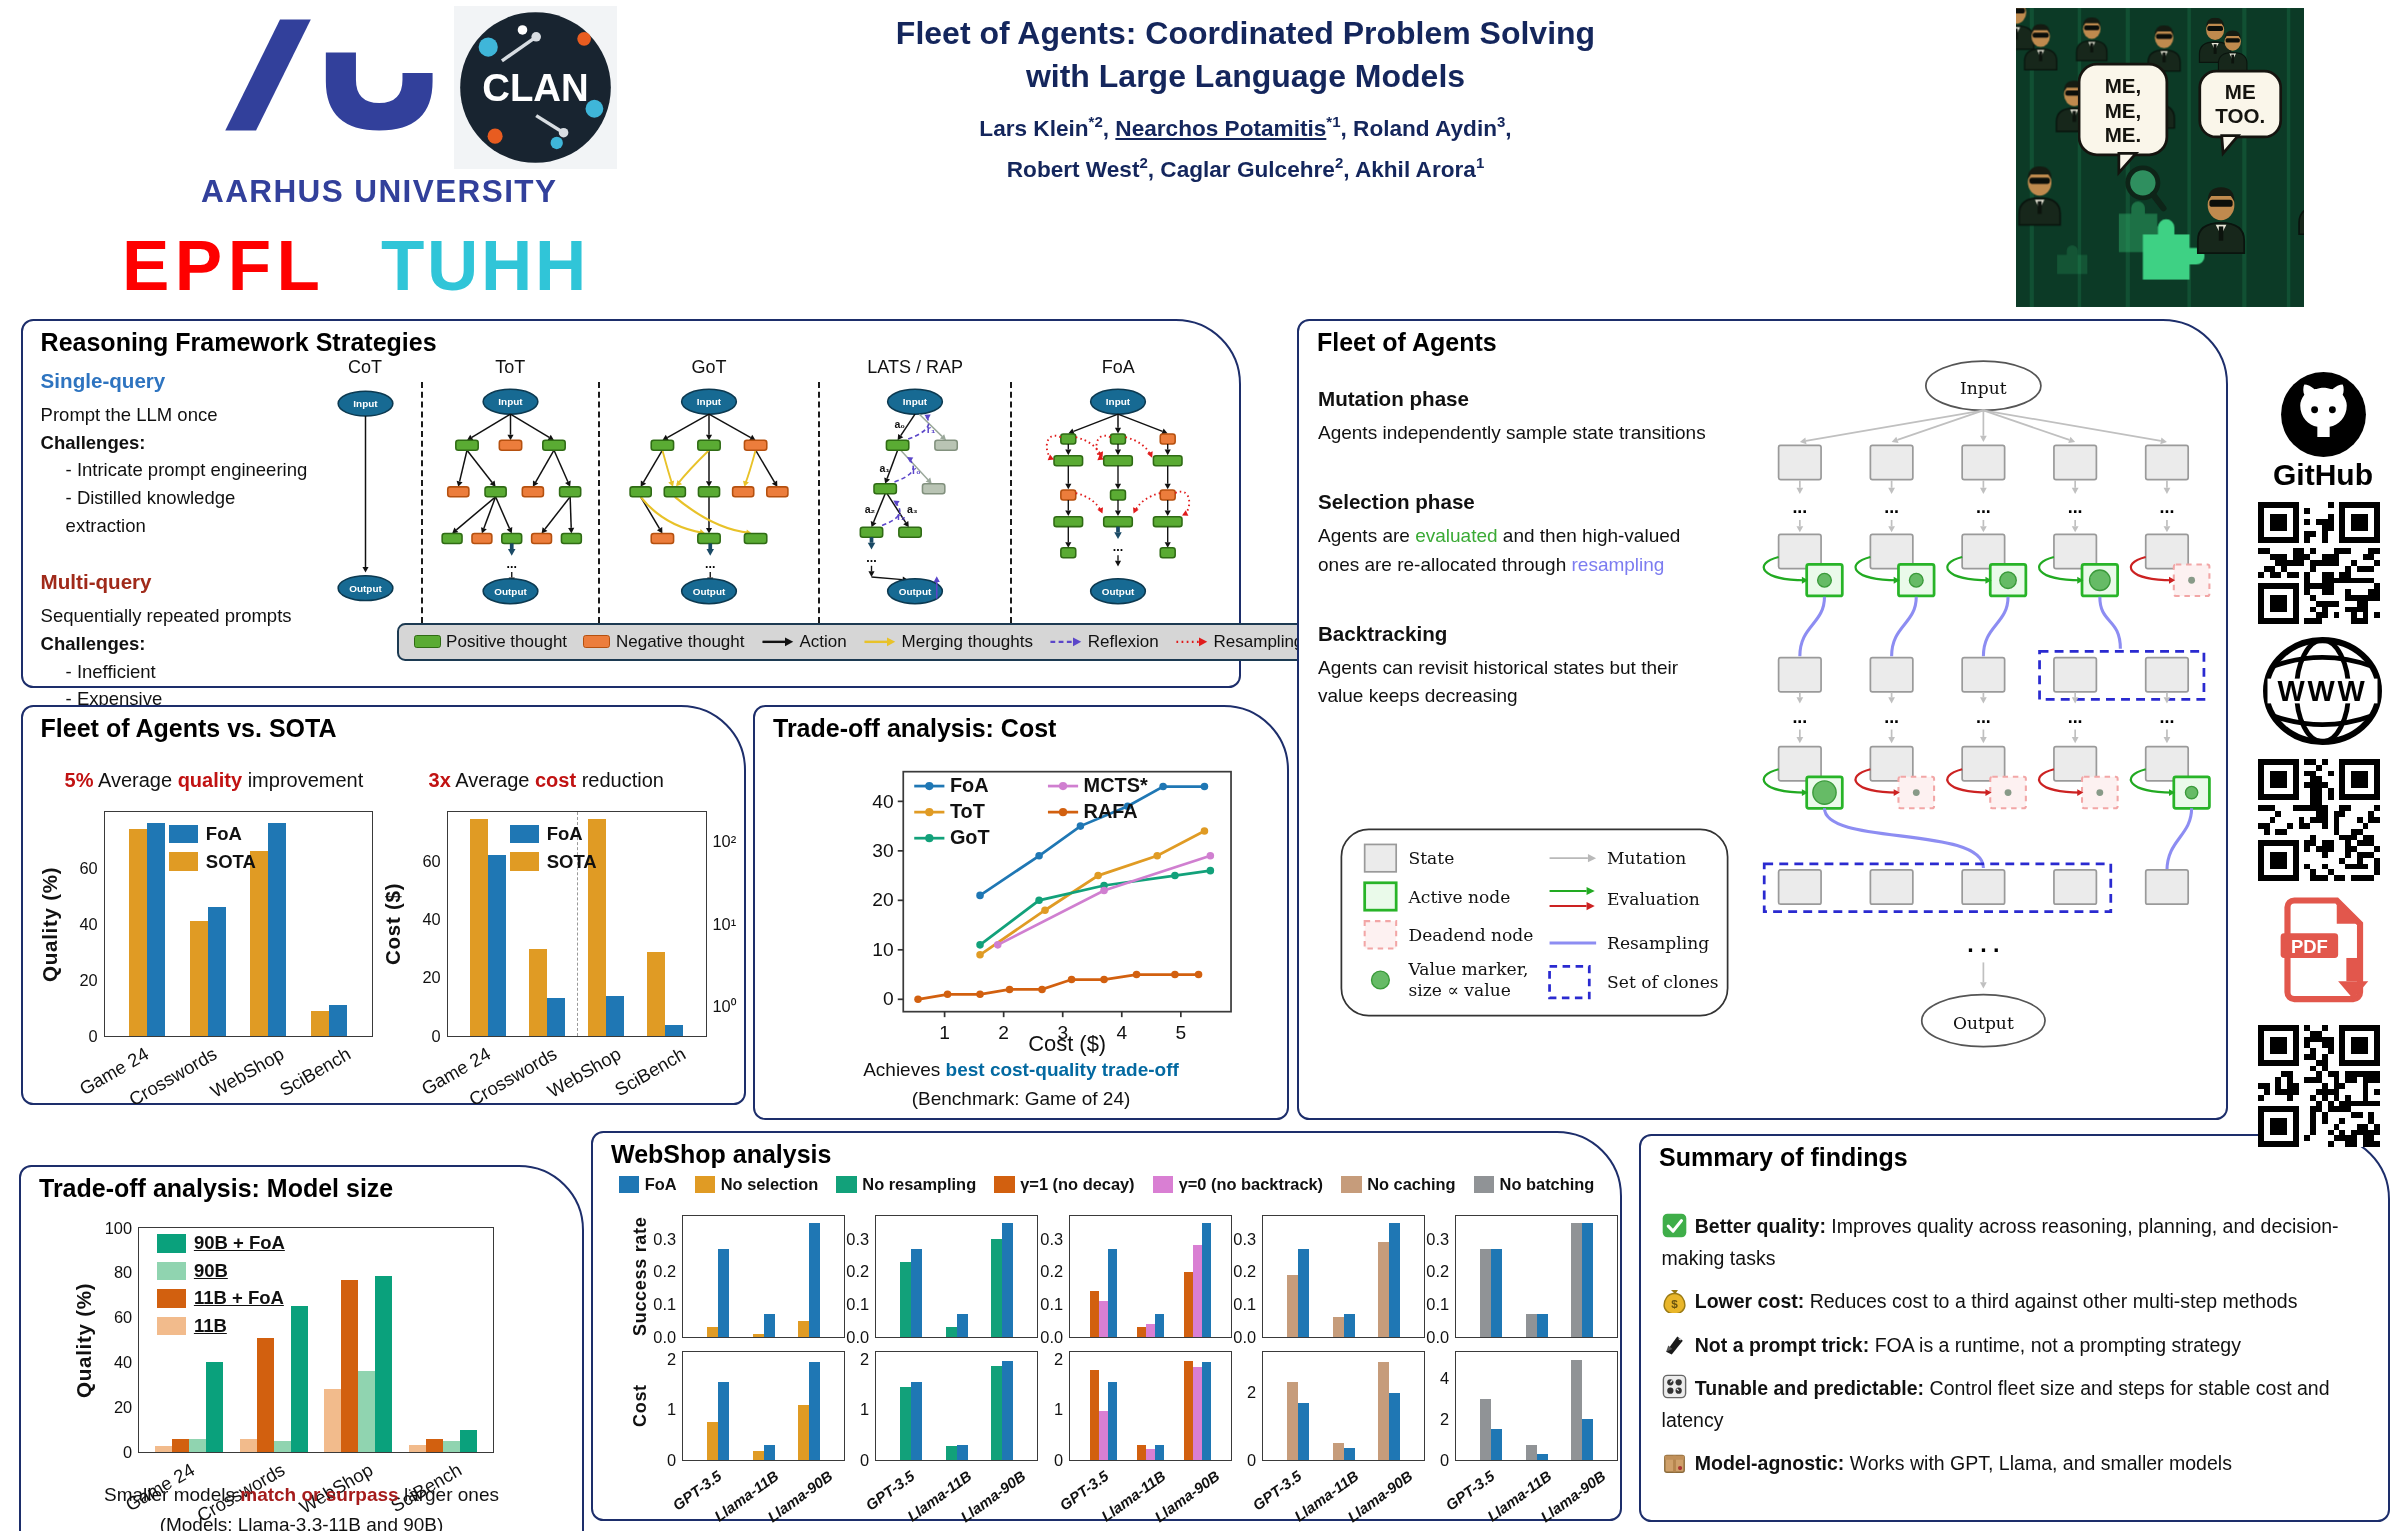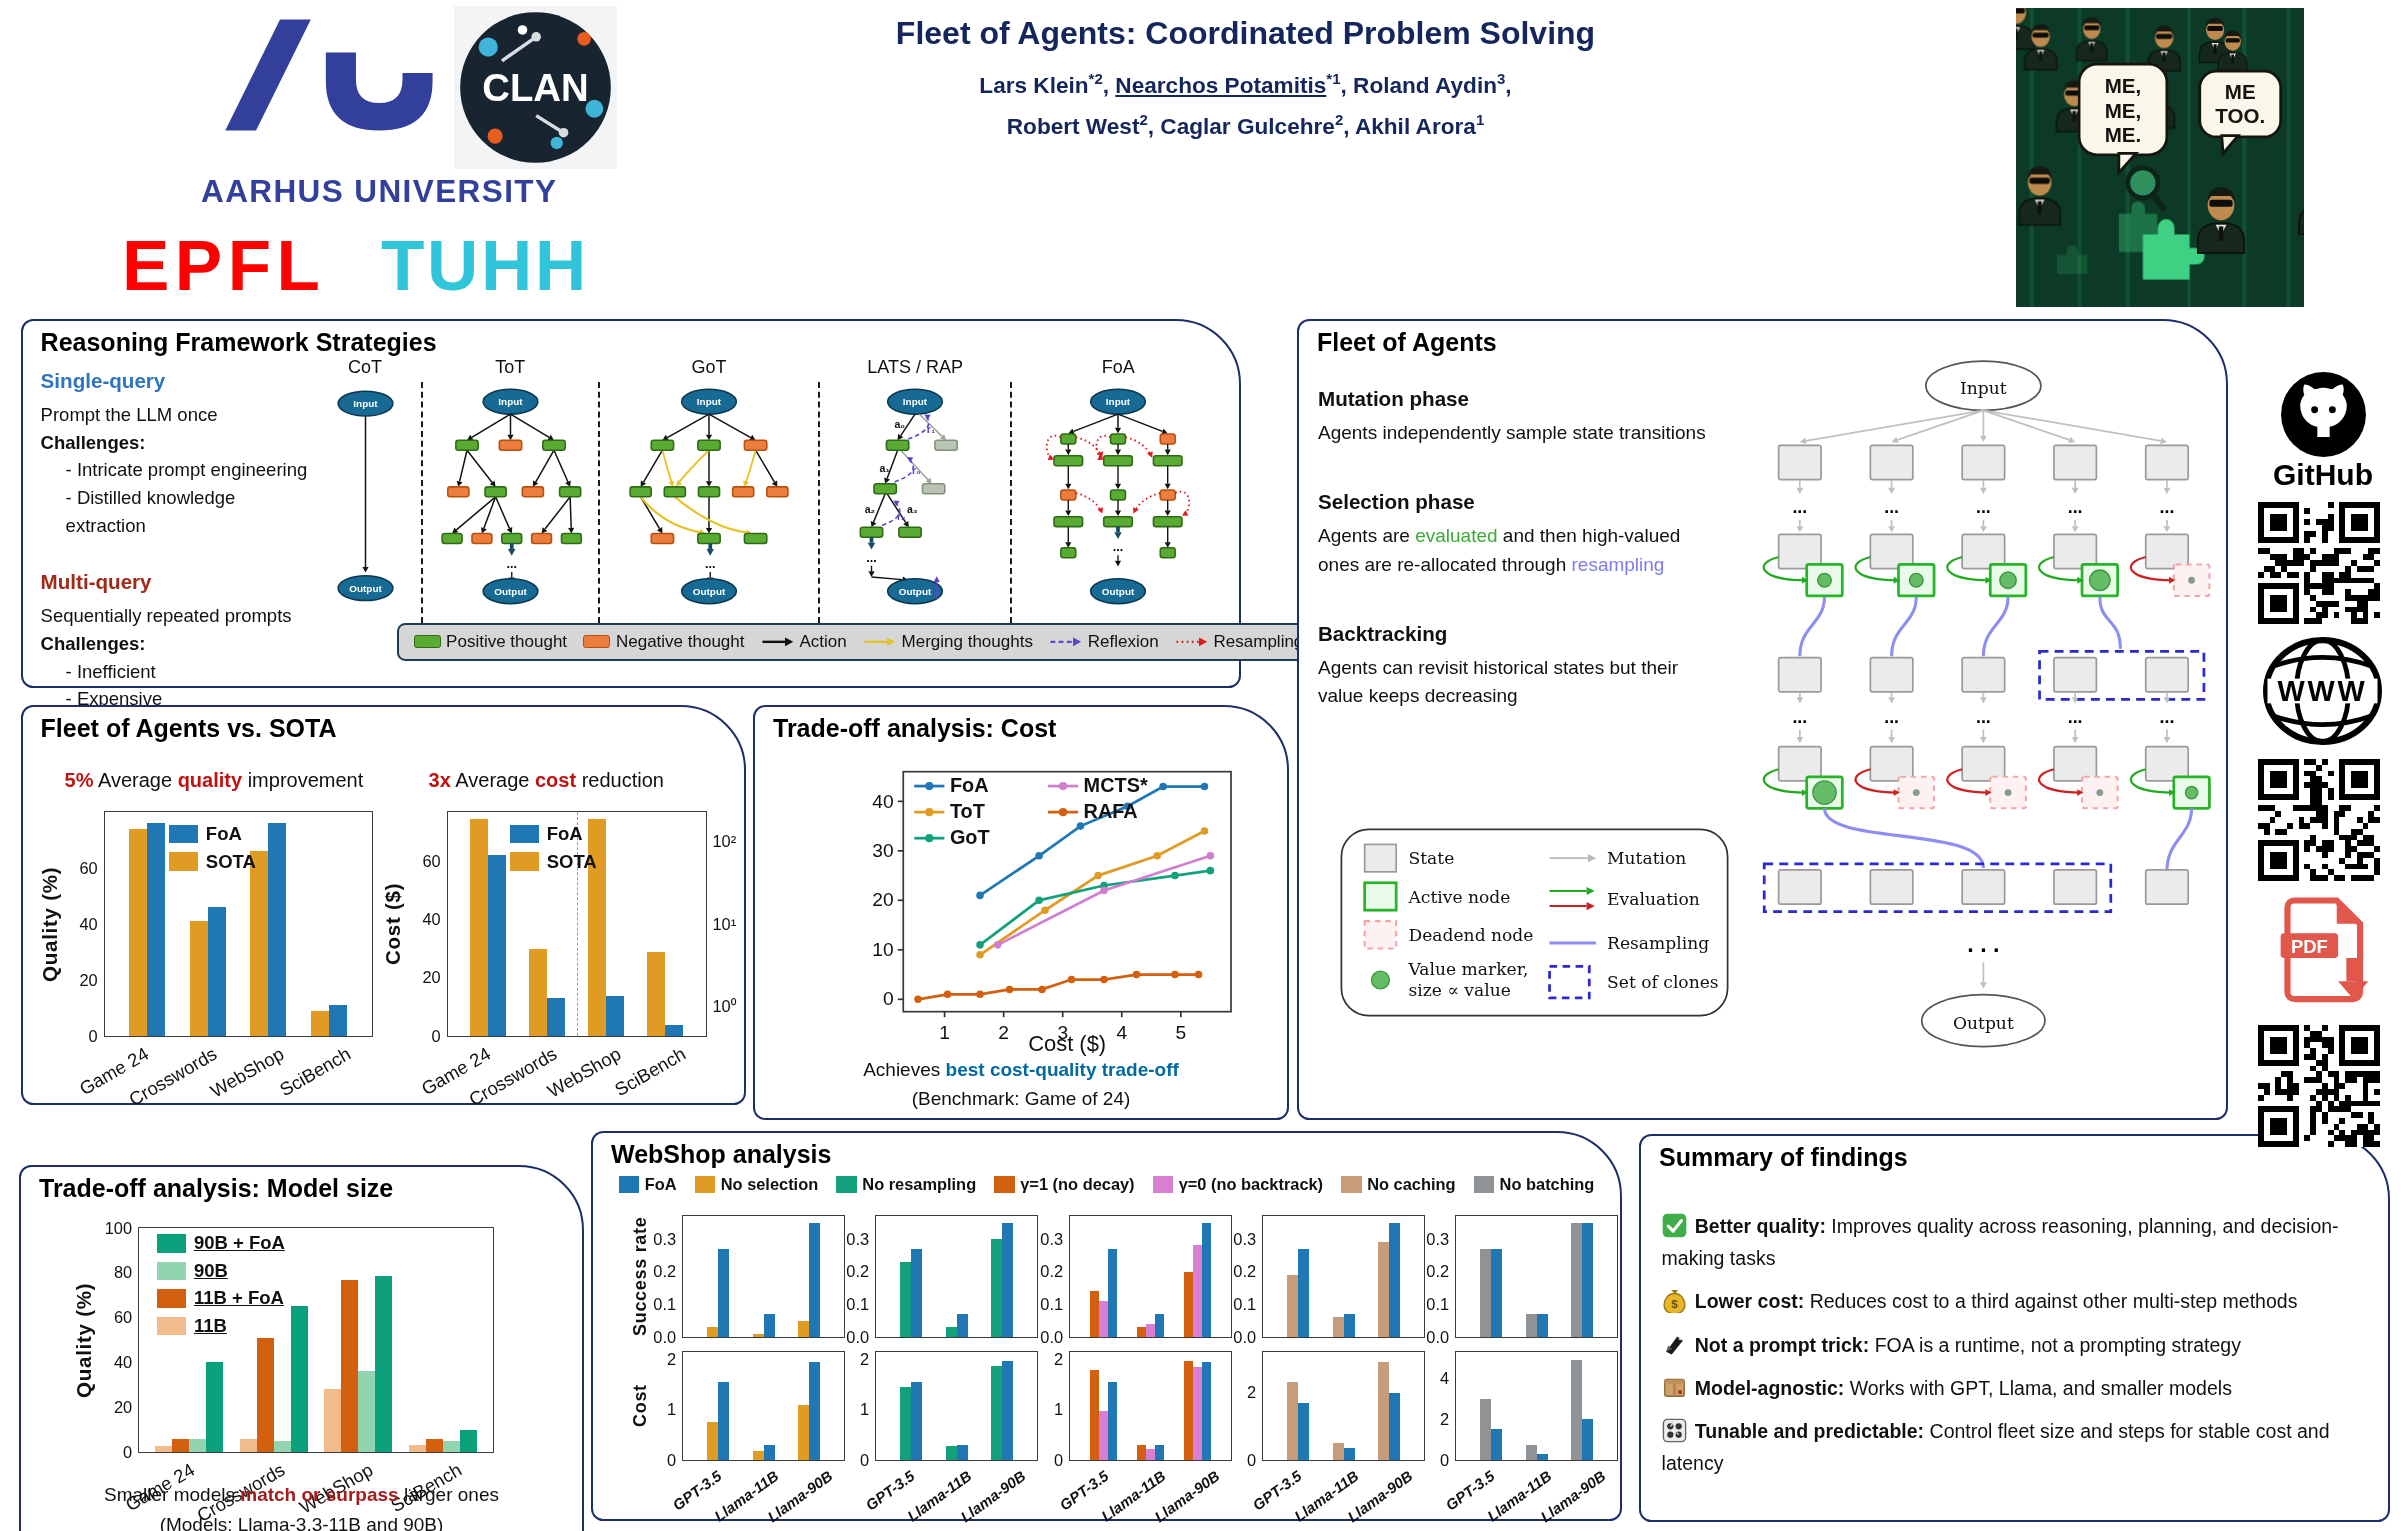--- a/index.html
+++ b/index.html
@@ -106,20 +106,21 @@
       <line x1="160" y1="185" x2="120" y2="160" stroke="#d8dde2" stroke-width="5"></line>
         <circle cx="160" cy="185" r="7" fill="#d8dde2"></circle>
       <text x="119" y="138" text-anchor="middle" font-size="56" font-weight="bold" fill="#fff" font-family="Liberation Sans,sans-serif">CLAN</text>
     </svg>
     <div id="logo-aarhus">AARHUS UNIVERSITY</div>
     <div id="logo-epfl">EPFL</div>
     <div id="logo-tuhh">TUHH</div>
 
     <div id="title-block">
       <div class="t">Fleet of Agents: Coordinated Problem Solving</div>
+      <div class="t">with Large Language Models</div>
       <div class="auth">
         <span>Lars Klein</span><sup>*2</sup><span>, </span><span class="u">Nearchos Potamitis</span><sup>*1</sup><span>, </span><span>Roland Aydin</span><sup>3</sup><span>,</span><br>
         <span>Robert West</span><sup>2</sup><span>, </span><span>Caglar Gulcehre</span><sup>2</sup><span>, </span><span>Akhil Arora</span><sup>1</sup>
       </div>
     </div>
 
     <svg id="cartoon" style="position:absolute;left:2016px;top:8.2px" width="288" height="299" viewBox="0 0 420 436">
       <rect width="420" height="436" fill="#0c3a26"></rect>
       <g opacity="0.35" fill="#1d7a4c">
         <rect x="20" y="0" width="6" height="436"></rect>
@@ -1181,36 +1182,36 @@
       </div>
       <div class="sum-item">
         <svg width="25" height="25" viewBox="0 0 36 36">
             <path d="M6 30 L22 8 l8 6 L14 34 z" fill="#1a1a1a"></path>
             <path d="M6 30 l3 -9 6 5 z" fill="#555"></path>
             <line x1="24" y1="11" x2="27" y2="13" stroke="#fff" stroke-width="1.5"></line>
           </svg><b>Not a prompt trick:</b><span> FOA is a runtime, not a prompting strategy</span>
       </div>
       <div class="sum-item">
         <svg width="25" height="25" viewBox="0 0 36 36">
-            <rect x="4" y="8" width="28" height="24" rx="3" fill="#cfa06a" stroke="#8a6a3a" stroke-width="2"></rect>
-            <rect x="16" y="8" width="4" height="24" fill="#b5854e"></rect>
-            <rect x="4" y="8" width="28" height="6" fill="#c0905a"></rect>
-            <circle cx="26" cy="26" r="3" fill="#a33"></circle>
-          </svg><b>Model-agnostic:</b><span> Works with GPT, Llama, and smaller models</span>
-      </div>
-      <div class="sum-item">
-        <svg width="25" height="25" viewBox="0 0 36 36">
             <rect x="2" y="2" width="32" height="32" rx="6" fill="#ececec" stroke="#666" stroke-width="2"></rect>
             <circle cx="12" cy="12" r="4.5" fill="#333"></circle>
             <circle cx="24" cy="12" r="4.5" fill="#333"></circle>
             <circle cx="12" cy="24" r="4.5" fill="#333"></circle>
             <circle cx="24" cy="24" r="4.5" fill="#333"></circle>
             <line x1="12" y1="12" x2="15" y2="9" stroke="#fff" stroke-width="1.6"></line>
             <line x1="24" y1="24" x2="21" y2="21" stroke="#fff" stroke-width="1.6"></line>
           </svg><b>Tunable and predictable:</b><span> Control fleet size and steps for stable cost and latency</span>
+      </div>
+      <div class="sum-item">
+        <svg width="25" height="25" viewBox="0 0 36 36">
+            <rect x="4" y="8" width="28" height="24" rx="3" fill="#cfa06a" stroke="#8a6a3a" stroke-width="2"></rect>
+            <rect x="16" y="8" width="4" height="24" fill="#b5854e"></rect>
+            <rect x="4" y="8" width="28" height="6" fill="#c0905a"></rect>
+            <circle cx="26" cy="26" r="3" fill="#a33"></circle>
+          </svg><b>Model-agnostic:</b><span> Works with GPT, Llama, and smaller models</span>
       </div>
     </div>
   </section>
 
   <div>
     <svg class="side-item" style="top:370px;left:2272px" width="103" height="89" viewBox="0 0 150 130">
       <circle cx="75" cy="65" r="62" fill="#000"></circle>
       <path fill="#fff" d="M75 26 c-7 0 -9 2 -13 2 -4 -4 -11 -7 -15 -7 -2 4 -2 11 0 15 -4 6 -6 10 -6 16 0 17 12 29 25 31 v15 h18 v-15 c13 -2 25 -14 25 -31 0 -6 -2 -10 -6 -16 2 -4 2 -11 0 -15 -4 0 -11 3 -15 7 -4 0 -6 -2 -13 -2 z"></path>
       <circle cx="62" cy="58" r="5" fill="#000"></circle>
         <circle cx="88" cy="58" r="5" fill="#000"></circle>

